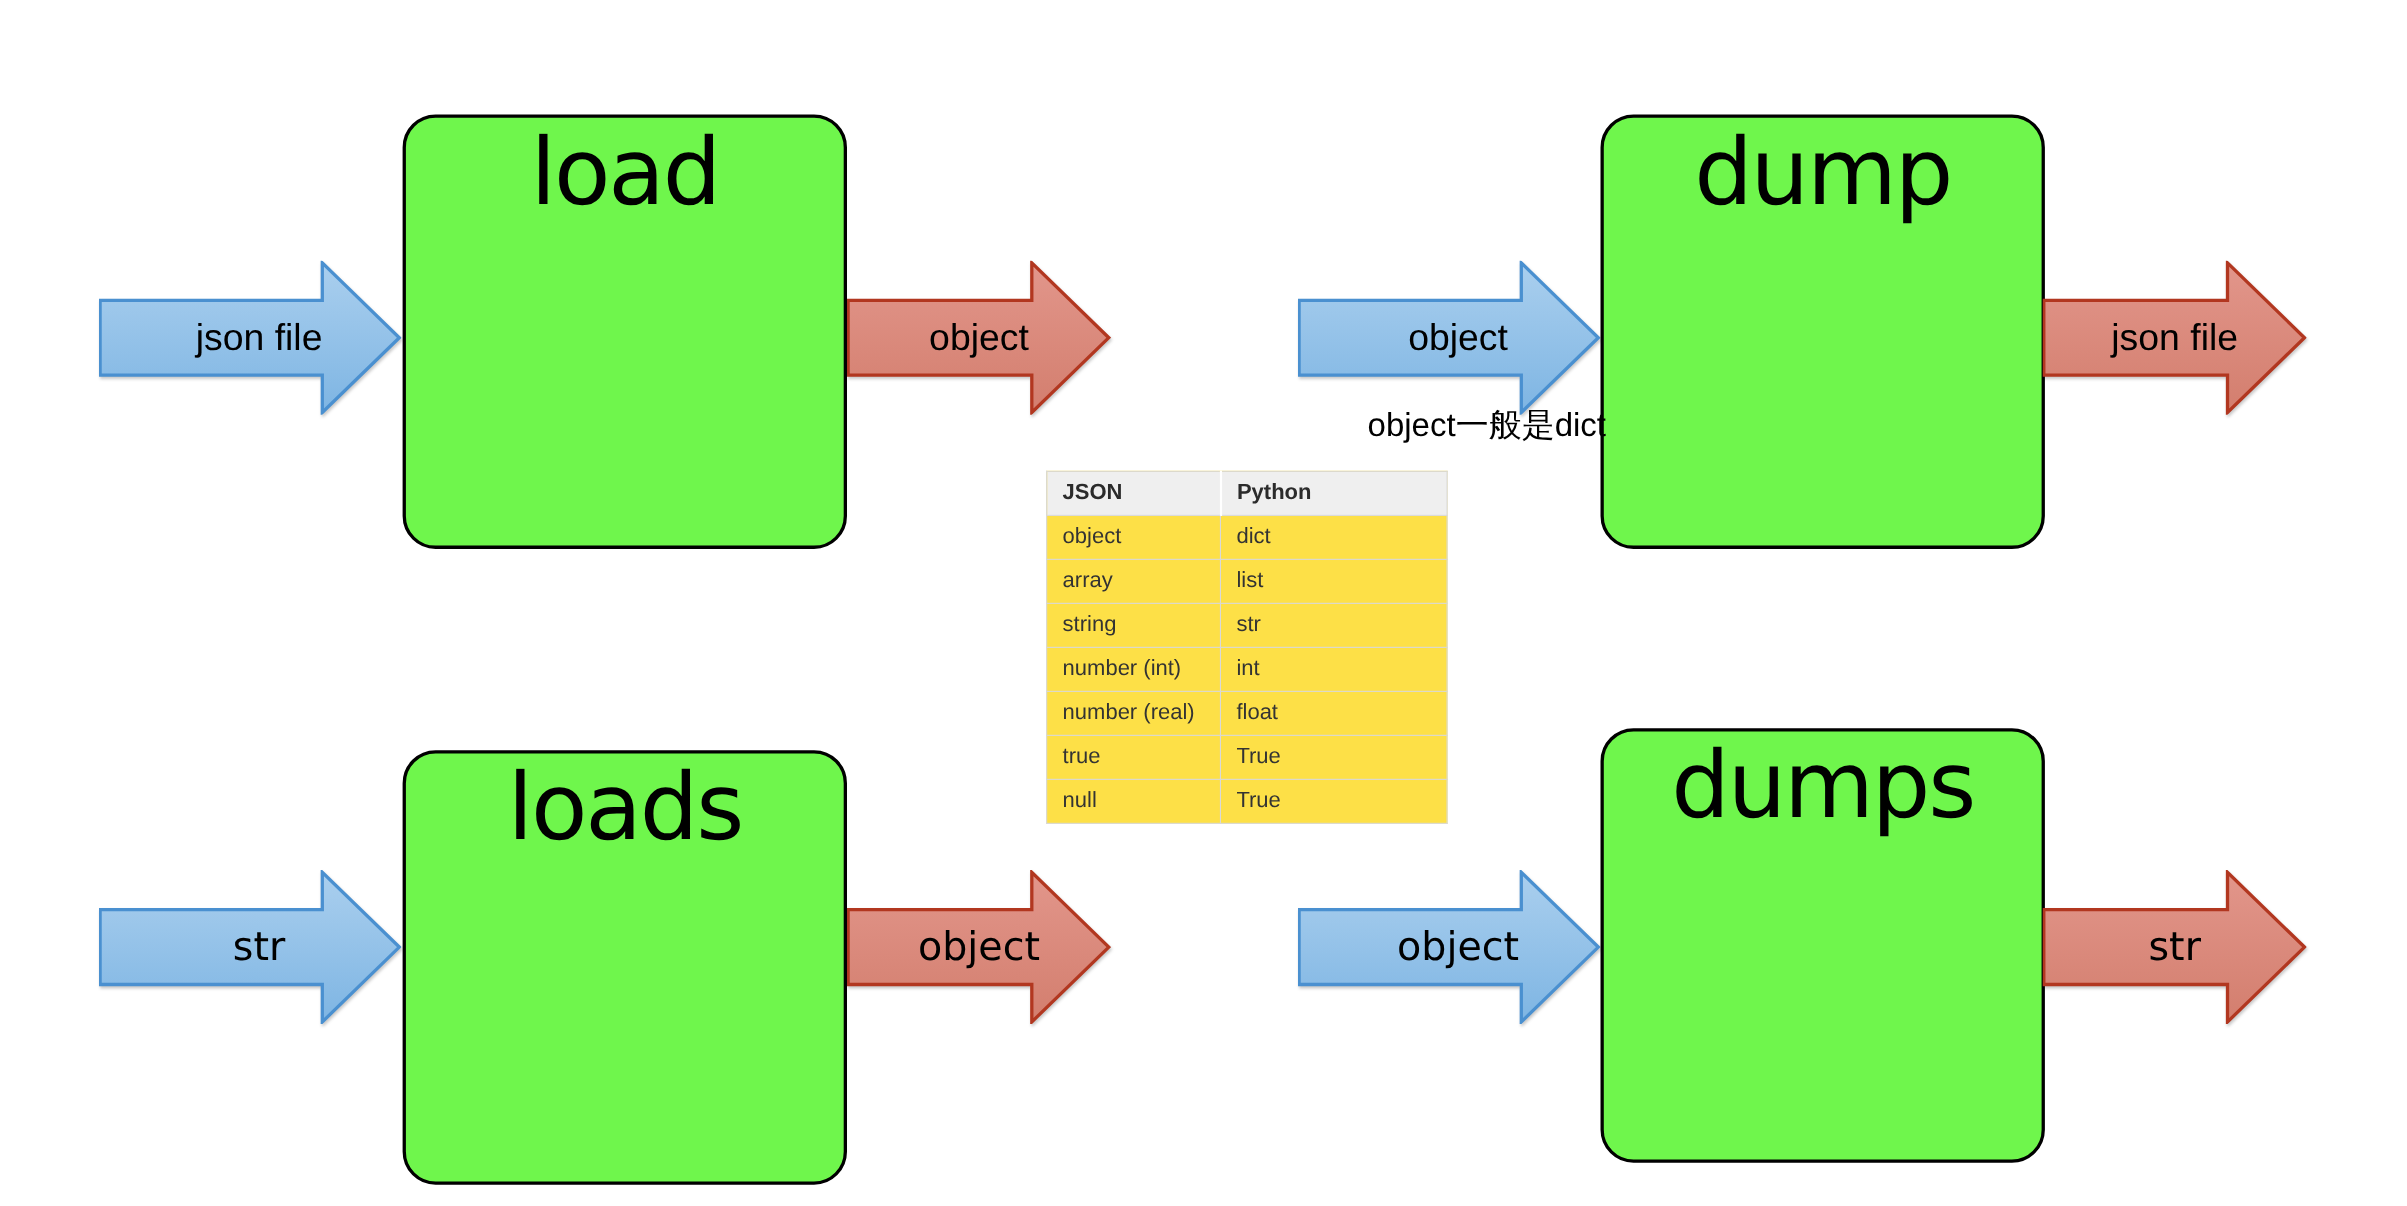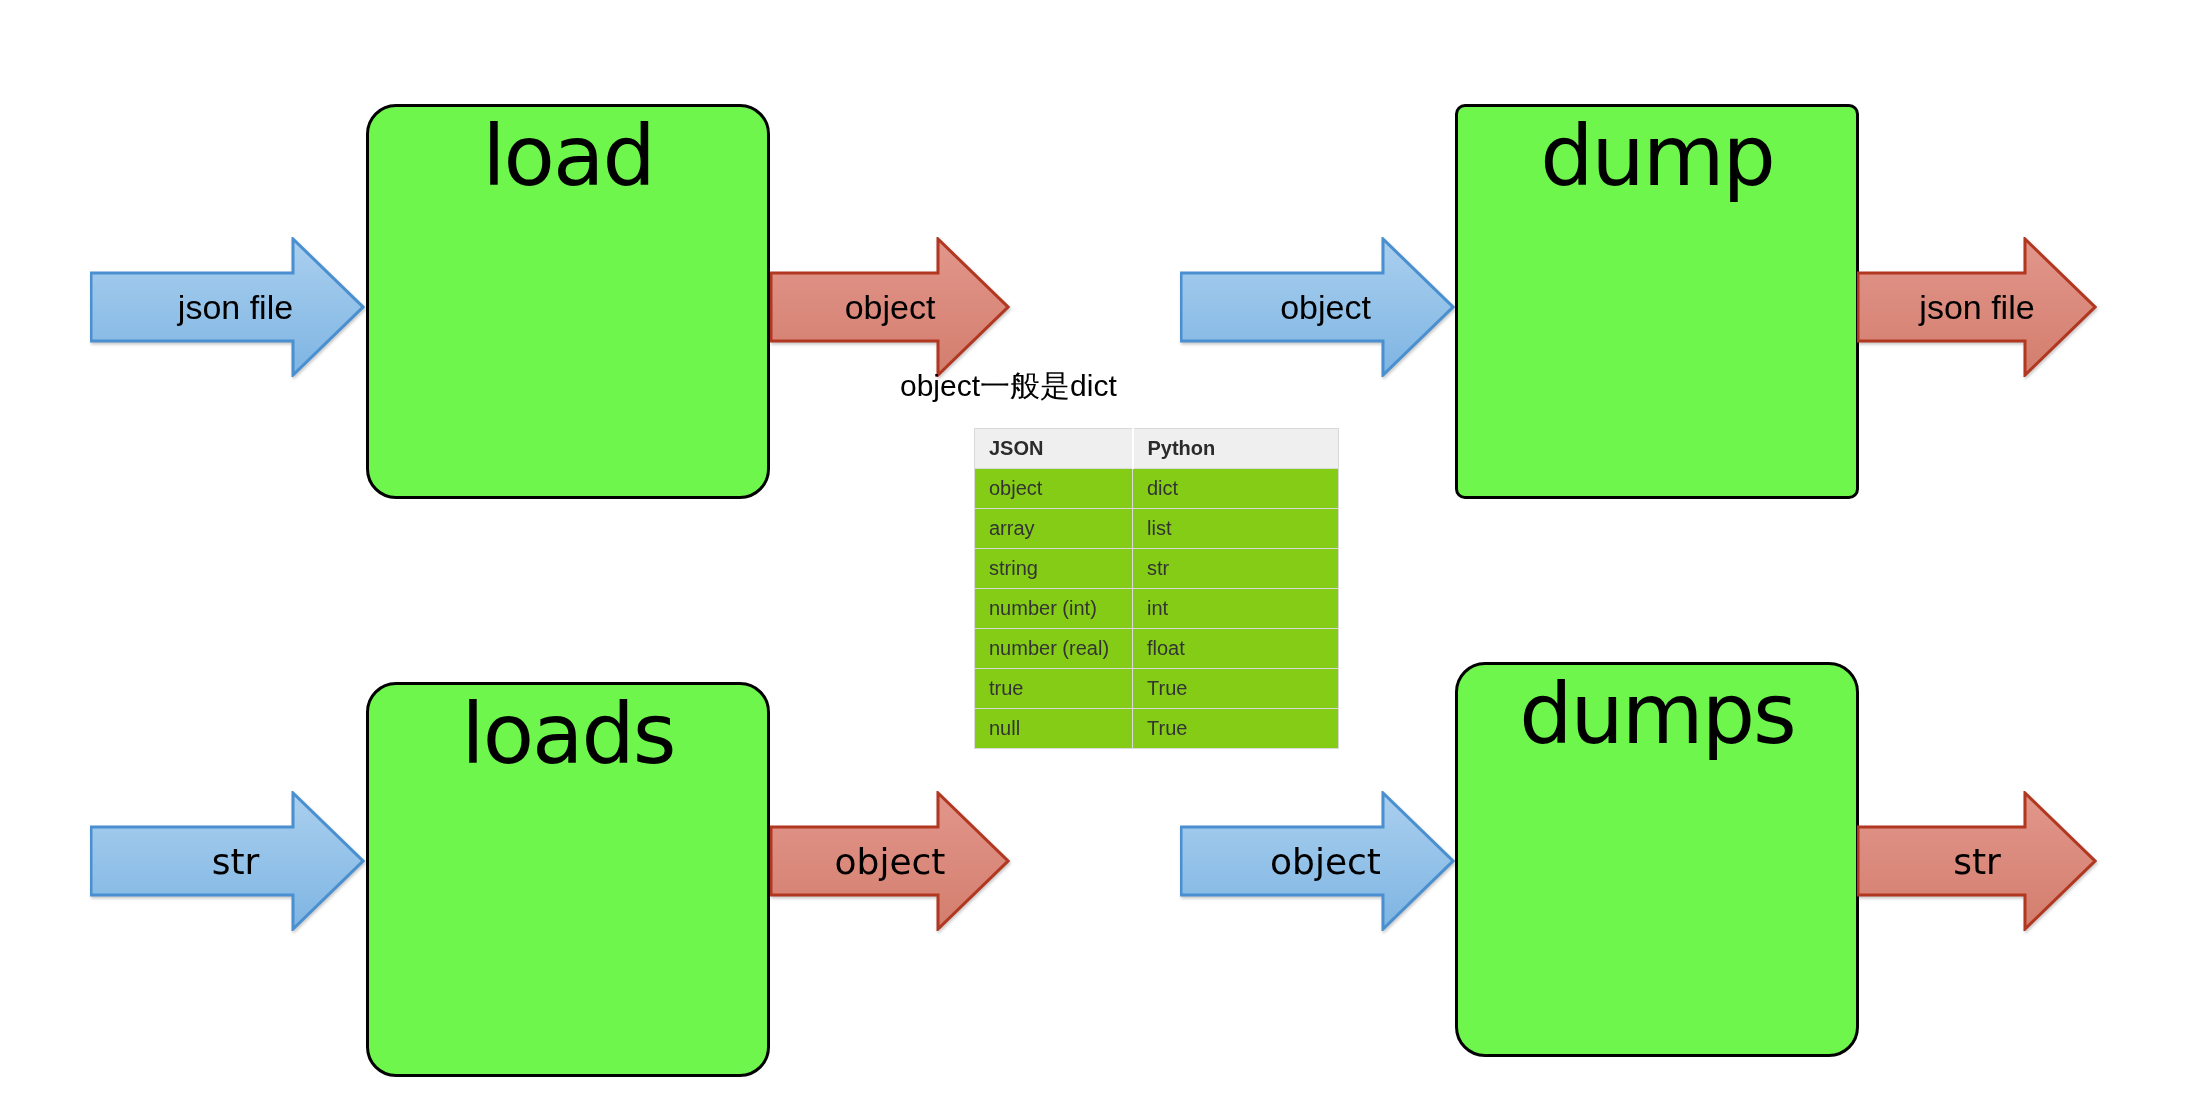--- a/index.html
+++ b/index.html
@@ -56,31 +56,31 @@
   .arrow-label.out { padding-right: 16px; }
   .font-plain { font-family: "Liberation Sans", sans-serif; font-size: 34px; }
   .font-comic { font-family: "DejaVu Sans", sans-serif; font-size: 36px; }
 
   
   .center-title {
     position: absolute;
     left: 900px;
     top: 366px;
     width: 560px;
-    text-align: left;
+    text-align: right;
     font-size: 30px;
     color: #000000;
     font-family: "Liberation Sans", "DejaVu Sans", sans-serif;
   }
   .type-table {
     position: absolute;
-    left: 974px;
+    left: 951px;
     top: 428px;
     border-collapse: collapse;
-    background: #84cc16;
+    background: #fde047;
     font-size: 20px;
     color: #333333;
     table-layout: fixed;
   }
   .type-table th, .type-table td {
     box-sizing: border-box;
     height: 40px;
     padding: 0 6px 0 14px;
     border: 1px solid #D9D9D9;
     text-align: left;
@@ -140,21 +140,21 @@
         <linearGradient id="bg1" x1="0" y1="0" x2="0" y2="1">
           <stop offset="0" stop-color="#AACFEE"></stop>
             <stop offset="1" stop-color="#7EB5E3"></stop>
         </linearGradient>
       </defs>
       <polygon points="1,36 203,36 203,2 273,70 203,138 203,104 1,104" fill="url(#bg1)" stroke="#4A90D0" stroke-width="3"></polygon>
     </svg>
     <div class="arrow-label font-plain">object</div>
   </div>
 
-  <div class="func-box" style="left:1455px; top:104px;border-radius:10px;">
+  <div class="func-box" style="left:1455px; top:104px;">
     <div class="func-label">dump</div>
   </div>
 
   <div class="arrow out" style="left:1857px; top:237px;">
     <svg viewBox="0 0 240 140">
       <defs>
         <linearGradient id="rg1" x1="0" y1="0" x2="0" y2="1">
           <stop offset="0" stop-color="#E2968B"></stop>
             <stop offset="1" stop-color="#D37E6E"></stop>
         </linearGradient>

